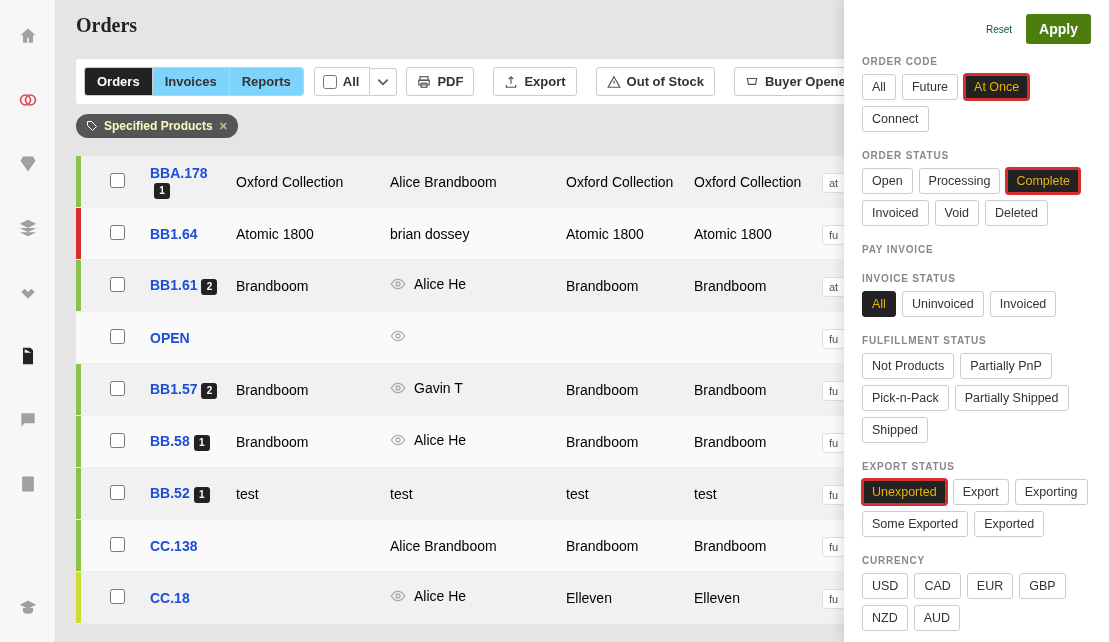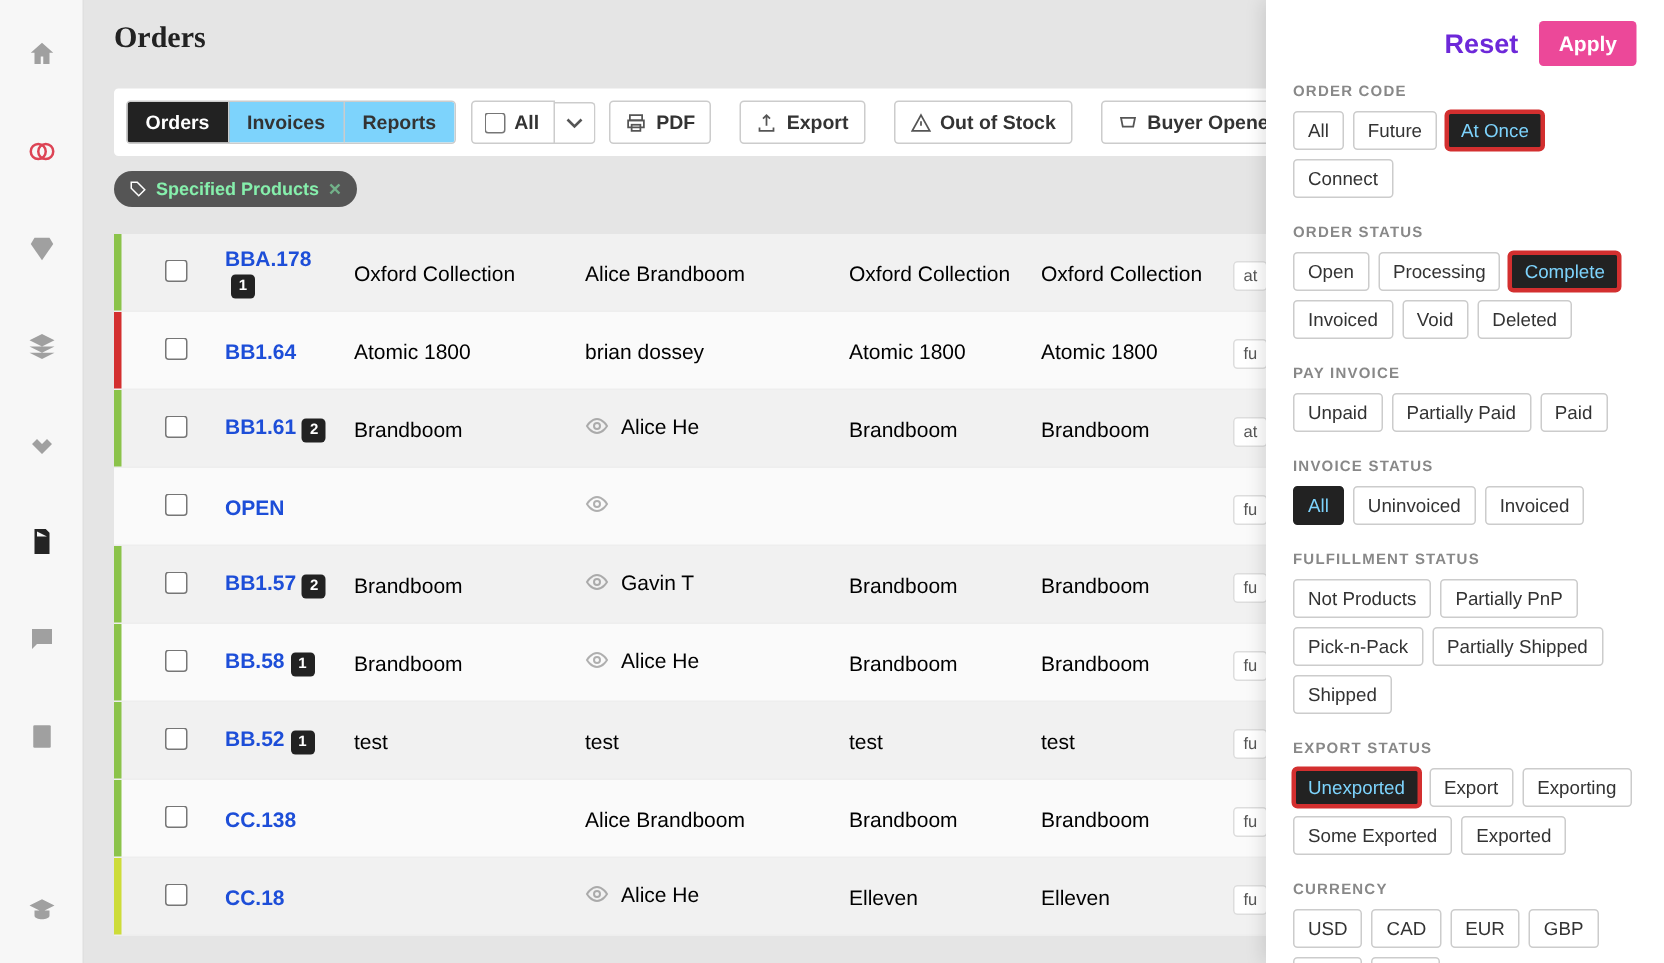--- a/index.html
+++ b/index.html
@@ -14,21 +14,21 @@
 .seg{display:flex;border:1px solid #ccc;border-radius:3px;overflow:hidden;margin-right:10px}
 .seg .btn{padding:6px 12px;font-size:13px;font-weight:600;background:#7dd3fc;color:#333;cursor:pointer;border-right:1px solid #ccc}
 .seg .btn:last-child{border-right:0}
 .seg .btn.sel{background:#222;color:#fff}
 .tbtn{display:inline-flex;align-items:center;gap:6px;padding:6px 10px;font-size:13px;font-weight:600;background:#fff;color:#333;border:1px solid #ccc;border-radius:3px;cursor:pointer;margin-right:19px}
 .tbtn.split{border-top-right-radius:0;border-bottom-right-radius:0;margin-right:0;padding-left:8px}
 .tbtn.drop{border-top-left-radius:0;border-bottom-left-radius:0;border-left:0;padding:6px 6px;margin-right:9px}
 .tbtn svg{width:14px;height:14px}
 .tbtn input[type=checkbox]{width:14px;height:14px}
 .chipbar{margin-top:10px}
-.chip{display:inline-flex;align-items:center;gap:6px;background:#555;color:#86efac;font-size:12px;font-weight:600;padding:5px 10px;border-radius:13px}
+.chip{display:inline-flex;align-items:center;gap:6px;background:#555;color:#fef9c3;font-size:12px;font-weight:600;padding:5px 10px;border-radius:13px}
 .chip .x{opacity:.6;cursor:pointer;font-size:11px}
 .table{margin-top:18px}
 .thead{display:flex;padding:4px 0 12px 28px;font-size:10px;font-weight:700;letter-spacing:.05em;color:#666}
 .thead>div,.row .cells>div{padding:0 6px}
 .c-chk{width:40px;flex:0 0 40px}
 .c-ord{width:86px;flex:0 0 86px}
 .c-cust{width:154px;flex:0 0 154px}
 .c-buy{width:176px;flex:0 0 176px}
 .c-bill{width:128px;flex:0 0 128px}
 .c-ship{width:128px;flex:0 0 128px}
@@ -42,27 +42,27 @@
 .cells{display:flex;align-items:center;flex:1}
 .cells .c-chk input{width:15px;height:15px}
 .ordlink{color:#1d4ed8;font-weight:700;font-size:14px;cursor:pointer}
 .badge{display:inline-block;min-width:16px;height:16px;background:#222;color:#fff;font-size:10px;font-weight:700;text-align:center;line-height:16px;border-radius:3px;margin-left:4px}
 .eye{display:inline-block;margin-right:8px;vertical-align:middle}
 .eye svg{width:16px;height:16px;opacity:.5}
 .c-typ span{background:#fff;border:1px solid #ddd;border-radius:3px;padding:3px 6px;font-size:11px;color:#555}
 
 .panel{position:absolute;right:0;top:0;width:265px;height:642px;background:#fff;box-shadow:-2px 0 12px rgba(0,0,0,.12);padding:56px 18px 18px;overflow-y:auto}
 .panel-top{position:absolute;top:14px;right:18px;display:flex;align-items:center;gap:14px}
-.reset{color:#6d28d9;font-size:18px;font-weight:700;cursor:pointer}
-.apply{background:#ec4899;color:#fff;font-size:14px;font-weight:700;padding:7px 13px;border-radius:3px;cursor:pointer}
+.reset{color:#14532d;font-size:10px;font-weight:400;cursor:pointer}
+.apply{background:#4d7c0f;color:#fff;font-size:14px;font-weight:700;padding:7px 13px;border-radius:3px;cursor:pointer}
 .sect{margin-bottom:18px}
 .sect-title{font-size:10px;font-weight:700;letter-spacing:.08em;color:#888;margin-bottom:7px}
 .pills{display:flex;flex-wrap:wrap;gap:6px}
 .pill{padding:5px 9px;font-size:12.5px;font-weight:500;color:#333;border:1px solid #ccc;border-radius:3px;cursor:pointer;background:#fff}
-.pill.sel{background:#222;color:#7dd3fc;border-color:#222}
+.pill.sel{background:#222;color:#eab308;border-color:#222}
 .pill.hl{outline:3px solid #d32f2f;outline-offset:-2px}
 </style>
 </head>
 <body>
 
 <div class="sidebar">
   <div><svg viewBox="0 0 24 24" fill="currentColor">
         <path d="M12 3l9 8h-3v9h-5v-6H11v6H6v-9H3z"></path>
       </svg></div>
   <div class="logo"><svg viewBox="0 0 24 24">
@@ -308,25 +308,20 @@
           <span class="pill">Open</span>
           <span class="pill">Processing</span>
           <span class="pill sel hl">Complete</span>
           <span class="pill">Invoiced</span>
           <span class="pill">Void</span>
           <span class="pill">Deleted</span>
         </div>
       </div>
       <div class="sect">
         <div class="sect-title">PAY INVOICE</div>
-        <div class="pills">
-          <span class="pill">Unpaid</span>
-          <span class="pill">Partially Paid</span>
-          <span class="pill">Paid</span>
-        </div>
       </div>
       <div class="sect">
         <div class="sect-title">INVOICE STATUS</div>
         <div class="pills">
           <span class="pill sel">All</span>
           <span class="pill">Uninvoiced</span>
           <span class="pill">Invoiced</span>
         </div>
       </div>
       <div class="sect">

